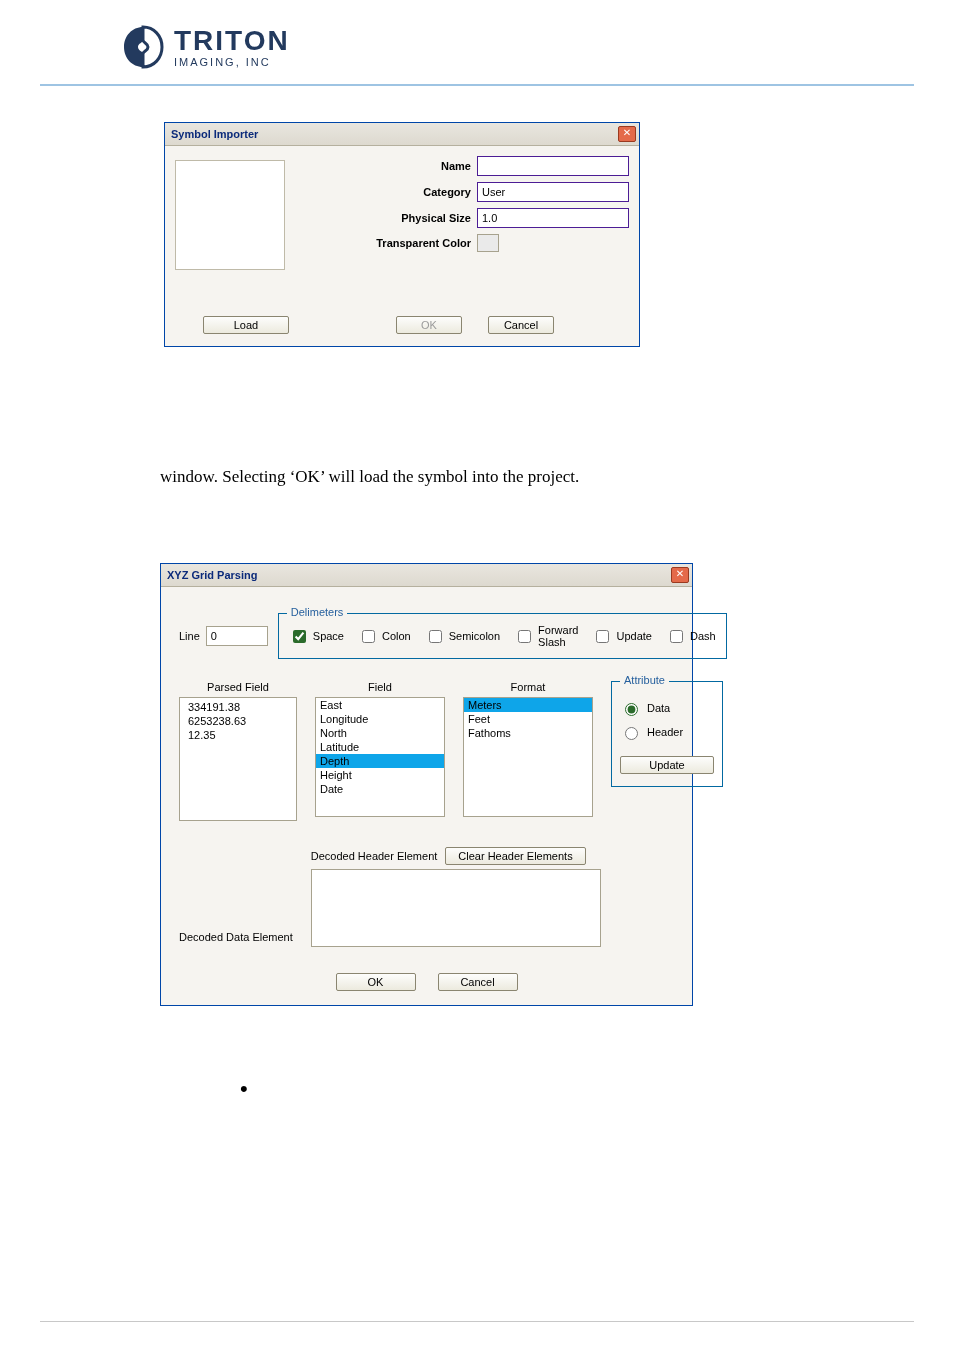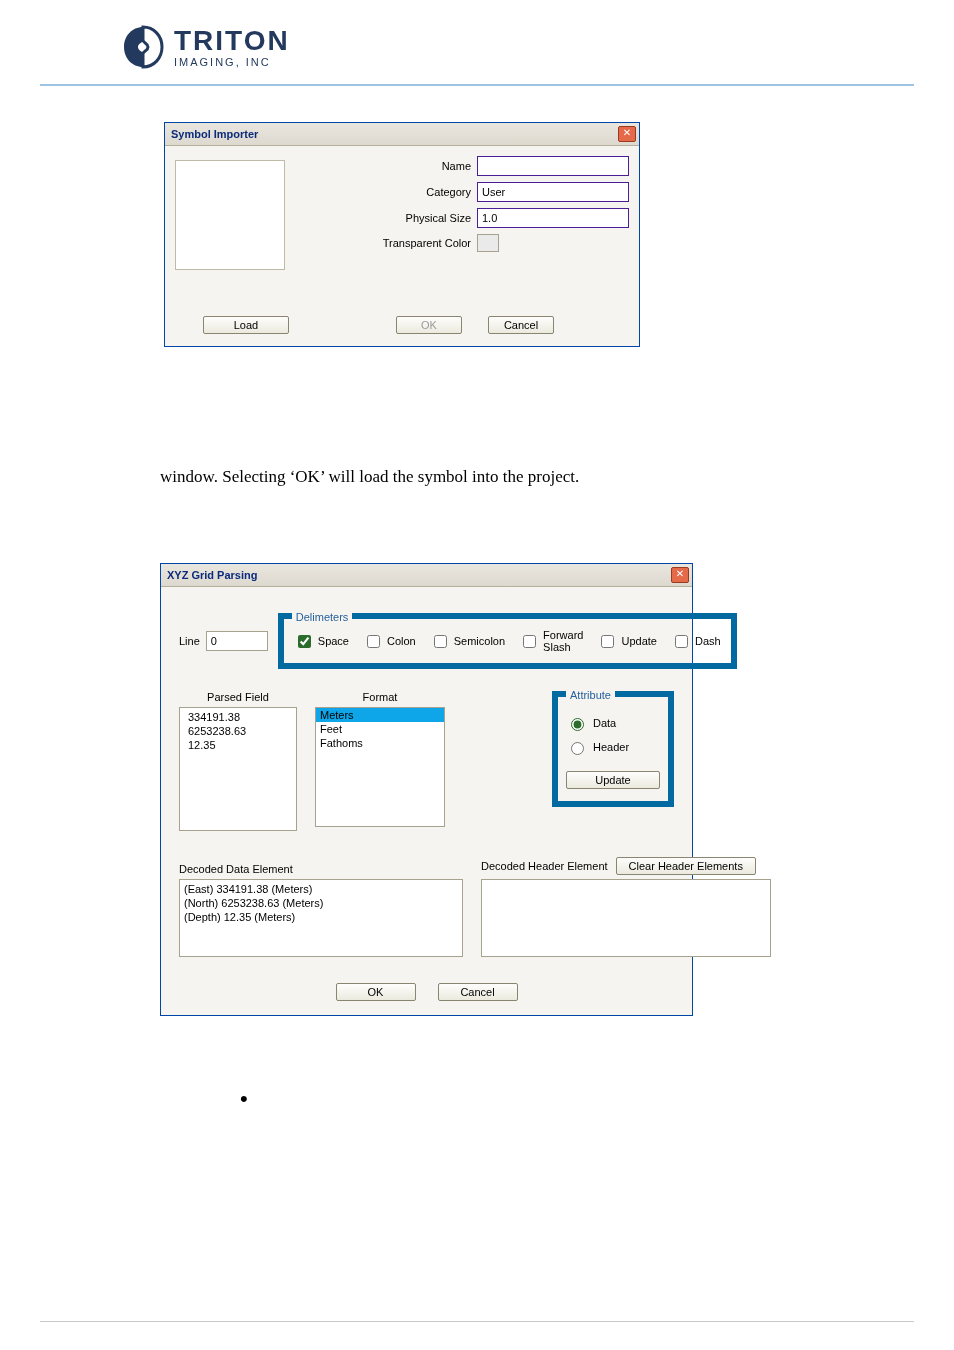--- a/index.html
+++ b/index.html
@@ -23,42 +23,42 @@
   .win-btn { background: linear-gradient(#fdfdfc, #eceade); border: 1px solid #8a8570; padding: 2px 12px; font-size: 11px; border-radius: 2px; cursor: pointer; font-family: inherit; }
   .win-btn[disabled] { color: #9b9b9b; cursor: default; }
 
   
   .sym-dialog { width: 476px; margin: 36px 0 0 124px; }
   .sym-body { padding: 10px 10px 12px 6px; }
   .sym-row { display: flex; }
   .sym-preview { width: 128px; height: 108px; background: #fff; border: 1px solid #bfbaa8; margin: 4px 2px 6px 4px; }
   .sym-form { flex: 1; padding-left: 4px; }
   .sym-form-row { display: flex; align-items: center; margin-bottom: 6px; }
-  .sym-form-row .lbl { width: 180px; text-align: right; padding-right: 6px; }
+  .sym-form-row .lbl { width: 180px; text-align: right; padding-right: 6px; font-weight: bold; }
   .sym-form-row input[type=text] { flex: 1; height: 18px; border: 1px solid #4c1d95; background: #fff; padding: 0 4px; font-size: 11px; }
   .sym-form-row .color-swatch { width: 20px; height: 16px; border: 1px solid #a7a28e; background: #eaeaea; }
   .sym-bottom { display: flex; align-items: center; margin-top: 40px; }
   .sym-bottom .left { flex: 0 0 150px; display: flex; justify-content: center; }
   .sym-bottom .right { flex: 1; display: flex; justify-content: center; gap: 26px; }
 
   .body-text { font-family: "Times New Roman", serif; font-size: 17px; margin: 120px 0 0 120px; }
 
   
   .xyz-dialog { width: 533px; margin: 76px 0 0 120px; }
   .xyz-body { padding: 10px 18px 14px 18px; }
   .raw-box { position: relative; }
   .raw-text { background: #fff; border: 1px solid #a7a28e; height: 104px; padding: 2px 16px 2px 6px; font-size: 11px; line-height: 14px; overflow: hidden; white-space: pre; font-family: inherit; box-sizing: border-box; width:100%; resize:none;}
   .scroll { position: absolute; right: 1px; top: 1px; bottom: 1px; width: 14px; background: #efede3; border-left: 1px solid #cfcab7; display: flex; flex-direction: column; justify-content: space-between; }
   .scroll .arrow { height: 13px; display: flex; align-items: center; justify-content: center; border: 1px solid #bcb7a2; background: linear-gradient(#fdfdfc,#eceade); font-size: 8px; cursor: pointer; }
 
   .line-delim-row { display: flex; align-items: center; margin-top: 16px; gap: 10px; }
   .line-ctrl { display: flex; align-items: center; gap: 6px; }
   .line-ctrl input { width: 52px; height: 18px; border: 1px solid #a7a28e; padding: 0 4px; font-size: 11px; }
 
-  .group { border: 6px solid #0369a1; position: relative; padding: 10px 10px; }
+  .group { border: 1px solid #0369a1; position: relative; padding: 10px 10px; }
   .group-title { position: absolute; top: -8px; left: 8px; background: #f6f4f0; padding: 0 4px; color: #255f9d; font-size: 11px; }
   .delim-group { flex: 1; }
   .delim-opts { display: flex; flex-wrap: nowrap; gap: 14px; }
   .chk { display: inline-flex; align-items: center; gap: 4px; }
   .chk input[type=checkbox] { width: 13px; height: 13px; accent-color: #2b6b2b; }
 
   .cols-row { display: flex; margin-top: 22px; gap: 18px; align-items: flex-start; }
   .col-block { display: flex; flex-direction: column; }
   .col-block .hdr { text-align: center; margin-bottom: 4px; }
   .listbox { background: #fff; border: 1px solid #a7a28e; font-size: 11px; }
@@ -193,20 +193,32 @@
         <div class="cols-row">
           <div class="col-block">
             <span class="hdr">Parsed Field</span>
             <div class="listbox lb-parsed" id="lb-parsed">
                 <div class="lb-item">334191.38</div>
                 <div class="lb-item">6253238.63</div>
                 <div class="lb-item">12.35</div>
               </div>
           </div>
           <div class="col-block">
+            <span class="hdr">Field</span>
+            <div class="listbox lb-field" id="lb-field">
+                <div class="lb-item">East</div>
+                <div class="lb-item">Longitude</div>
+                <div class="lb-item">North</div>
+                <div class="lb-item">Latitude</div>
+                <div class="lb-item sel">Depth</div>
+                <div class="lb-item">Height</div>
+                <div class="lb-item">Date</div>
+              </div>
+          </div>
+          <div class="col-block">
             <span class="hdr">Format</span>
             <div class="listbox lb-format" id="lb-format">
                 <div class="lb-item sel">Meters</div>
                 <div class="lb-item">Feet</div>
                 <div class="lb-item">Fathoms</div>
               </div>
           </div>
           <div class="col-block" style="margin-left:auto; align-items:center;">
             <div class="group attr-group">
               <span class="group-title">Attribute</span>
@@ -219,21 +231,20 @@
                   <span>Header</span>
               </label>
               <button class="win-btn" style="width:100%; margin-top:8px;">Update</button>
             </div>
           </div>
         </div>
 
         <div class="decoded-row">
           <div class="dec-block">
             <span class="hdr">Decoded Data Element</span>
-            <div class="dec-box dec-data" id="dec-data">(East) 334191.38 (Meters)<br>(North) 6253238.63 (Meters)<br>(Depth) 12.35 (Meters)</div>
           </div>
           <div class="dec-block">
             <div style="display:flex; align-items:center; gap:8px; margin-bottom:4px;">
               <span>Decoded Header Element</span>
               <button class="win-btn">Clear Header Elements</button>
             </div>
             <div class="dec-box" style="width:280px;"></div>
           </div>
         </div>
 

